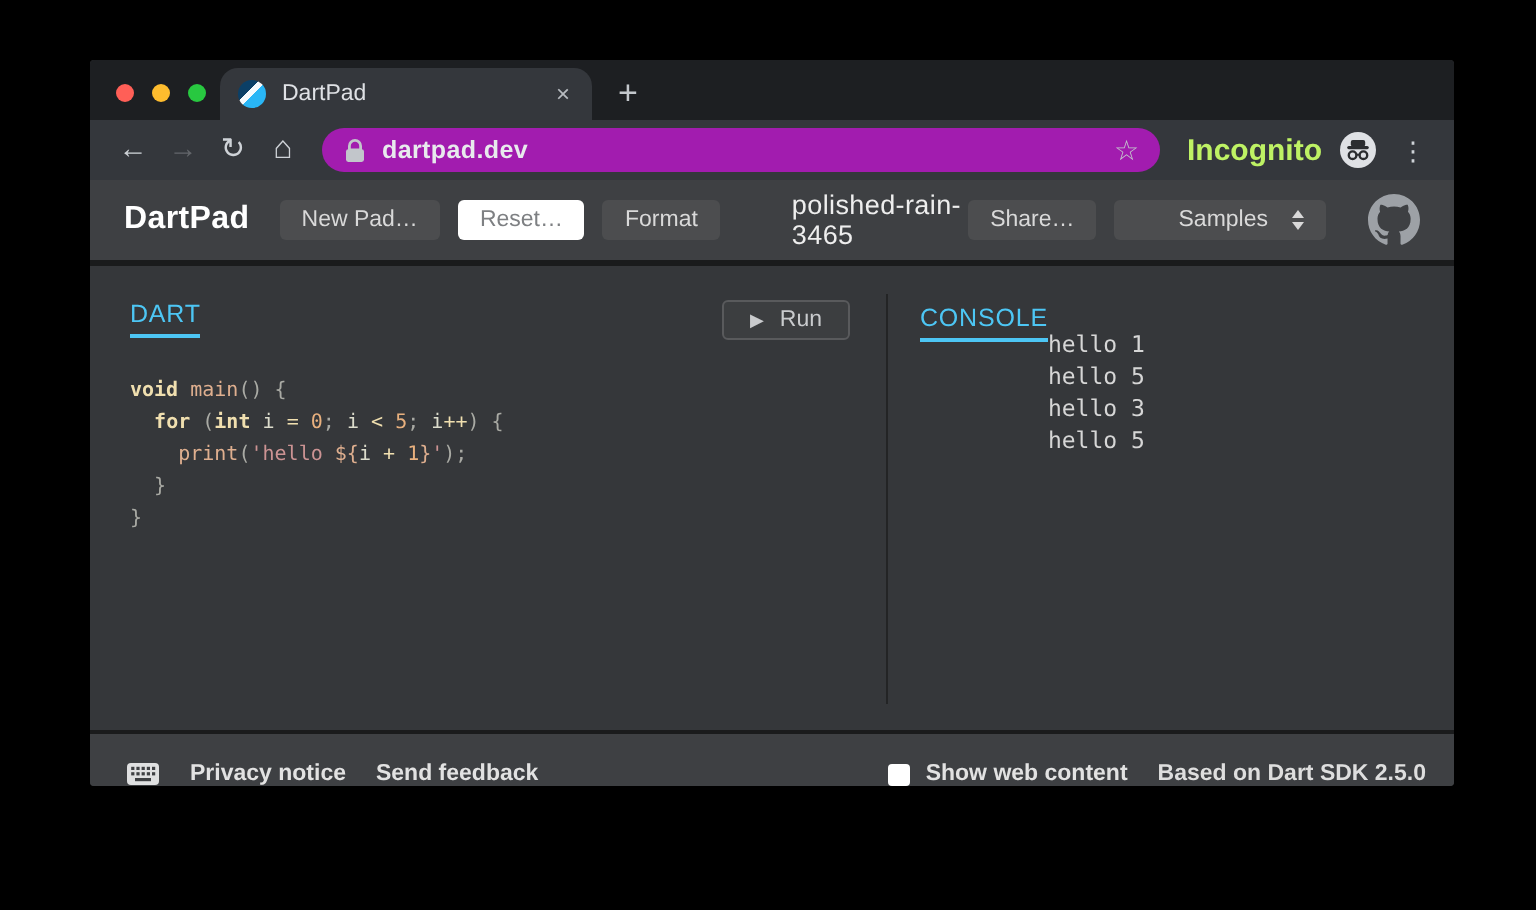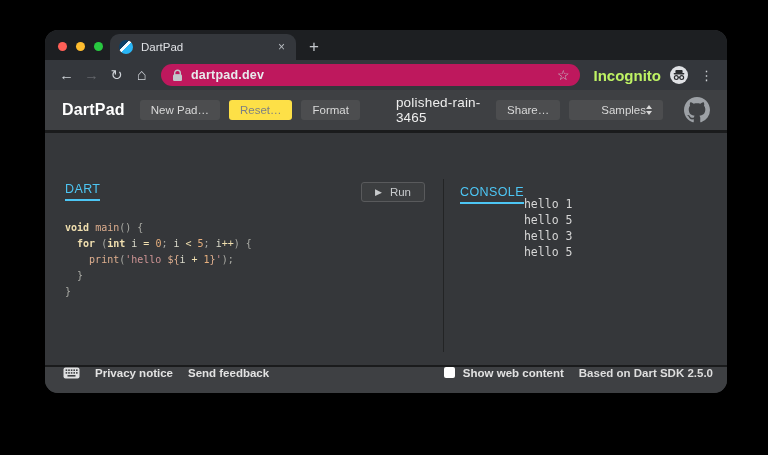--- a/index.html
+++ b/index.html
@@ -1,20 +1,20 @@
 <!DOCTYPE html>
 <html><head>
 <meta charset="utf-8">
 <style>
   * { margin:0; padding:0; box-sizing:border-box; }
   html,body { width:768px; height:455px; background:#000; overflow:hidden;
               font-family:"Liberation Sans", sans-serif; }
 
   .window { position:absolute; left:45px; top:30px; width:682px; height:363px;
-            border-radius:13px; overflow:hidden; display:flex; flex-direction:column;
+            border-radius:2px; overflow:hidden; display:flex; flex-direction:column;
             background:#35373a; box-shadow:0 12px 40px rgba(0,0,0,.7); }
 
   
   .tabstrip { height:30px; background:#1d1f22; flex-shrink:0; position:relative;
               display:flex; align-items:flex-end; }
   .traffic-lights { position:absolute; left:13px; top:12px; display:flex; gap:9px; }
   .dot { width:9px; height:9px; border-radius:50%; }
   .dot.red { background:#ff5f57; } .dot.yellow { background:#febc2e; } .dot.green { background:#28c840; }
   .tab { margin-left:65px; width:186px; height:26px; background:#34373c;
          border-radius:9px 9px 0 0; display:flex; align-items:center; padding:0 9px; gap:8px; }
@@ -24,44 +24,44 @@
   .tab-close { font-size:12px; color:#b7bbc0; padding:0 2px; }
   .newtab { height:26px; display:flex; align-items:center; margin-left:13px;
             font-size:17px; color:#c3c7cc; }
 
   
   .toolbar { height:30px; background:#34373c; flex-shrink:0; display:flex;
              align-items:center; padding:0 9px; }
   .nav-btn { width:25px; text-align:center; font-size:14.5px; color:#ced2d7; line-height:30px; }
   .nav-btn.disabled { color:#63666b; }
   .nav-btn.home { font-size:16px; }
-  .omnibox { flex:1; height:22px; background:#be185d; border-radius:11px; margin:0 7px;
+  .omnibox { flex:1; height:22px; background:#a21caf; border-radius:11px; margin:0 7px;
              display:flex; align-items:center; padding:0 5px 0 11px; gap:8px; }
   .url { font-size:12.5px; font-weight:bold; letter-spacing:.2px; color:#e8eaed; }
   .star-btn { margin-left:auto; font-size:14px; color:#c3c7cc; padding:0 5px; }
   .incog-label { font-size:15px; font-weight:bold; color:#bef264; margin:0 9px 0 7px; }
   .menu-btn { font-size:13px; color:#ced2d7; padding:0 5px; margin-left:7px; }
 
   
   .dp-header { height:43px; background:#3e4043; border-bottom:3px solid #1a1b1c;
                flex-shrink:0; display:flex; align-items:center; padding:0 17px; }
   .brand { font-size:16px; font-weight:bold; color:#fff; margin-right:15px; letter-spacing:.2px; }
   .hbtn { background:#4c4d4f; color:#d9d9d9; font-size:11.5px; padding:4px 11px;
           border-radius:3px; margin-right:9px; white-space:nowrap; }
-  .hbtn.disabled { color:#7e8083; background:#fde047; }
+  .hbtn.disabled { color:#7e8083; background:#ffffff; }
   .pad-name { font-size:13.5px; color:#eeeeee; margin-left:27px; letter-spacing:.2px; }
   .share-btn { margin-left:auto; }
-  .samples-btn { display:flex; align-items:center; gap:0;padding-left:32px; }
+  .samples-btn { display:flex; align-items:center; gap:12px;padding-left:32px; }
   .updown { display:flex; flex-direction:column; gap:2px; }
   .tri-up { width:0; height:0; border-left:3.5px solid transparent; border-right:3.5px solid transparent; border-bottom:4px solid #d9d9d9; }
   .tri-down { width:0; height:0; border-left:3.5px solid transparent; border-right:3.5px solid transparent; border-top:4px solid #d9d9d9; }
   .gh { margin-left:12px; display:flex; align-items:center; }
 
   
-  .dp-main { flex:1; display:flex; position:relative; background:#35373a;margin-top:32px; }
+  .dp-main { flex:1; display:flex; position:relative; background:#35373a; }
   .vdivider { position:absolute; left:398px; top:14px; bottom:13px; width:1px; background:#232425; }
   .editor-panel { width:398px; flex-shrink:0; padding:17px 18px 0 20px; }
   .panel-head { display:flex; justify-content:space-between; align-items:flex-start; height:24px; }
   .pane-tab { display:inline-block; font-size:12.5px; color:#4dc6f4; letter-spacing:.4px;
               padding-bottom:3px; border-bottom:2px solid #4dc6f4; }
   .run-btn { background:#3c3e40; border:1px solid #595a5c; border-radius:3px; color:#c9cbcd;
              font-size:11.5px; padding:3px 13px; display:flex; align-items:center; gap:8px; }
   .run-play { font-size:9px; color:#c9cbcd; }
   .code { margin-top:14px; font-family:"DejaVu Sans Mono", monospace; font-size:10px;
           line-height:16px; white-space:pre; color:#dcdccc; }
@@ -76,21 +76,21 @@
   .tk-pl { color:#dcdccc; }
 
   .console-panel { flex:1; padding:17px 14px 0 17px; display:flex; flex-direction:row; }
   .console-head { text-align:right; height:24px; }
   .console-out { margin-top:14px; font-family:"DejaVu Sans Mono", monospace; font-size:11.5px;
                  line-height:16px; color:#d6d6d6; white-space:pre;text-align:center; }
   .console-hr { border:none; border-top:1px solid #5f5f5f; margin:13px 0 0 0; }
 
   
   .dp-footer { height:28px; background:#3e4043; border-top:2px solid #1a1b1c; flex-shrink:0;
-               display:flex; align-items:flex-start; padding:0 14px 0 18px; gap:15px;
+               display:flex; align-items:flex-end; padding:0 14px 0 18px; gap:15px;
                font-size:11.5px; font-weight:bold; color:#e2e2e2; }
   .spacer { flex:1; }
   .checkbox { width:11px; height:11px; background:#fff; border-radius:2px; margin-right:-7px; }
   .sdk { color:#dedede; }
 </style>
 </head>
 <body>
 
 <div class="window">
 

